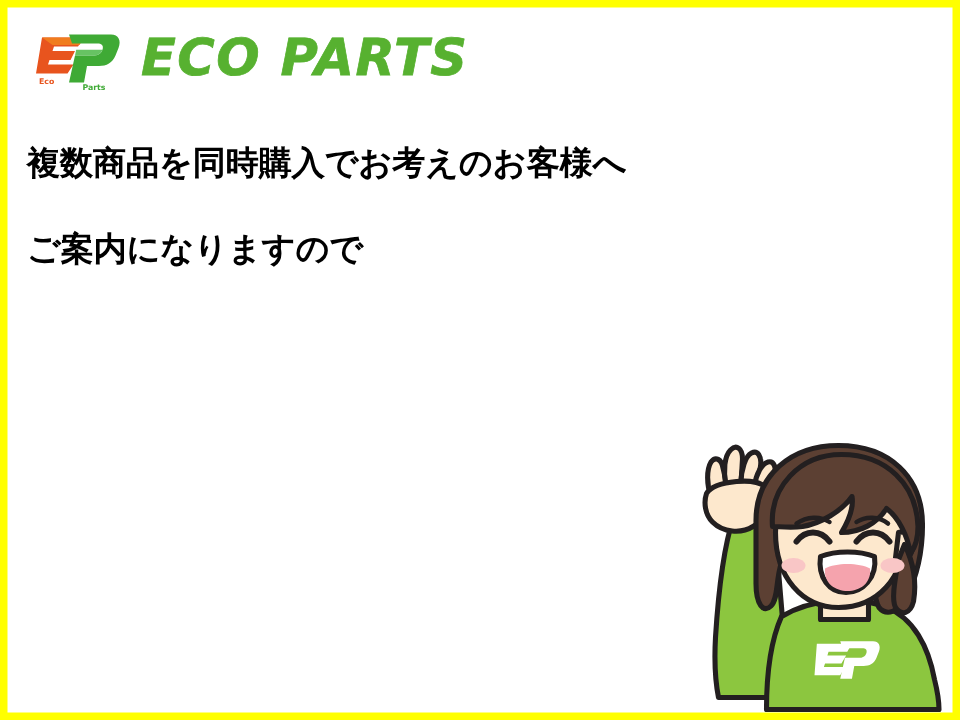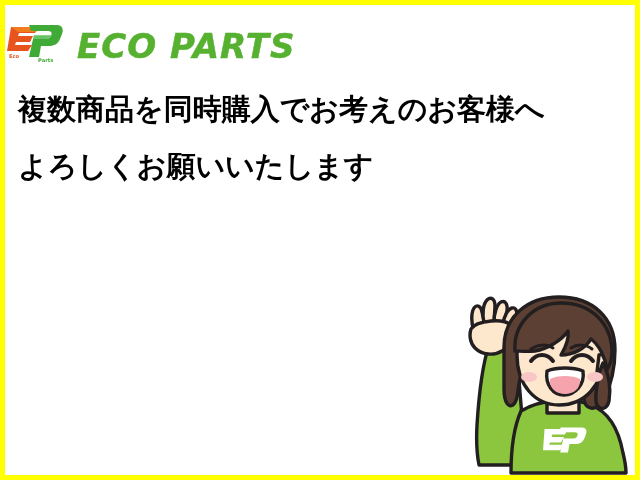--- a/index.html
+++ b/index.html
@@ -17,25 +17,25 @@
     height: 480px;
     box-sizing: border-box;
     background: #ffffff;
     border: 5px solid #ffff00;
     overflow: hidden;
   }
 
   
   .header {
     position: absolute;
-    left: 0;
+    left: 17px;
     top: 10px;
     height: 48px;
     display: flex;
-    align-items: flex-end;
+    align-items: center;
     gap: 10px;
   }
 
   .logo-mark {
     position: relative;
     width: 62px;
     height: 44px;
     flex: none;
   }
   .logo-mark svg { display: block; }
@@ -55,21 +55,21 @@
   
   .message {
     position: absolute;
     left: 13px;
     top: 76px;
     width: 600px;
   }
   .message-line {
     font-family: "DejaVu Sans", sans-serif;
     font-weight: bold;
-    font-size: 29px;
+    font-size: 22px;
     line-height: 57px;
     color: #000000;
     white-space: nowrap;
     letter-spacing: 0px;
   }
 
   
   .mascot {
     position: absolute;
     right: 2px;
@@ -103,21 +103,21 @@
         <text x="4" y="39" font-family="'DejaVu Sans', sans-serif" font-size="5.2" font-weight="bold" fill="#e8541e">Eco</text>
         <text x="33" y="43" font-family="'DejaVu Sans', sans-serif" font-size="5.2" font-weight="bold" fill="#3faa35">Parts</text>
       </svg>
     </div>
 
     <div class="brand-wordmark">ECO PARTS</div>
   </div>
 
   <div class="message">
     <div class="message-line">複数商品を同時購入でお考えのお客様へ</div>
-    <div class="message-line">よろしくお願いいたします</div>
+    <div class="message-line">ご案内になりますので</div>
   </div>
 
   <div class="mascot">
     <svg width="190" height="182" viewBox="0 0 190 182" xmlns="http://www.w3.org/2000/svg">
       <g stroke="#231f20" stroke-width="3.4" stroke-linejoin="round" stroke-linecap="round">
 
         <path d="M46 52 C40 70 36 100 34 132 C33 150 34 162 36 172 L84 172 C80 140 78 110 76 88 C74 70 68 58 60 50 Z" fill="#8cc63f"></path>
 
         <g fill="#fde8cd">
           <path d="M31 38 C28 30 28 20 31 15 C34 11 38 13 39 19 L42 32 Z"></path>

